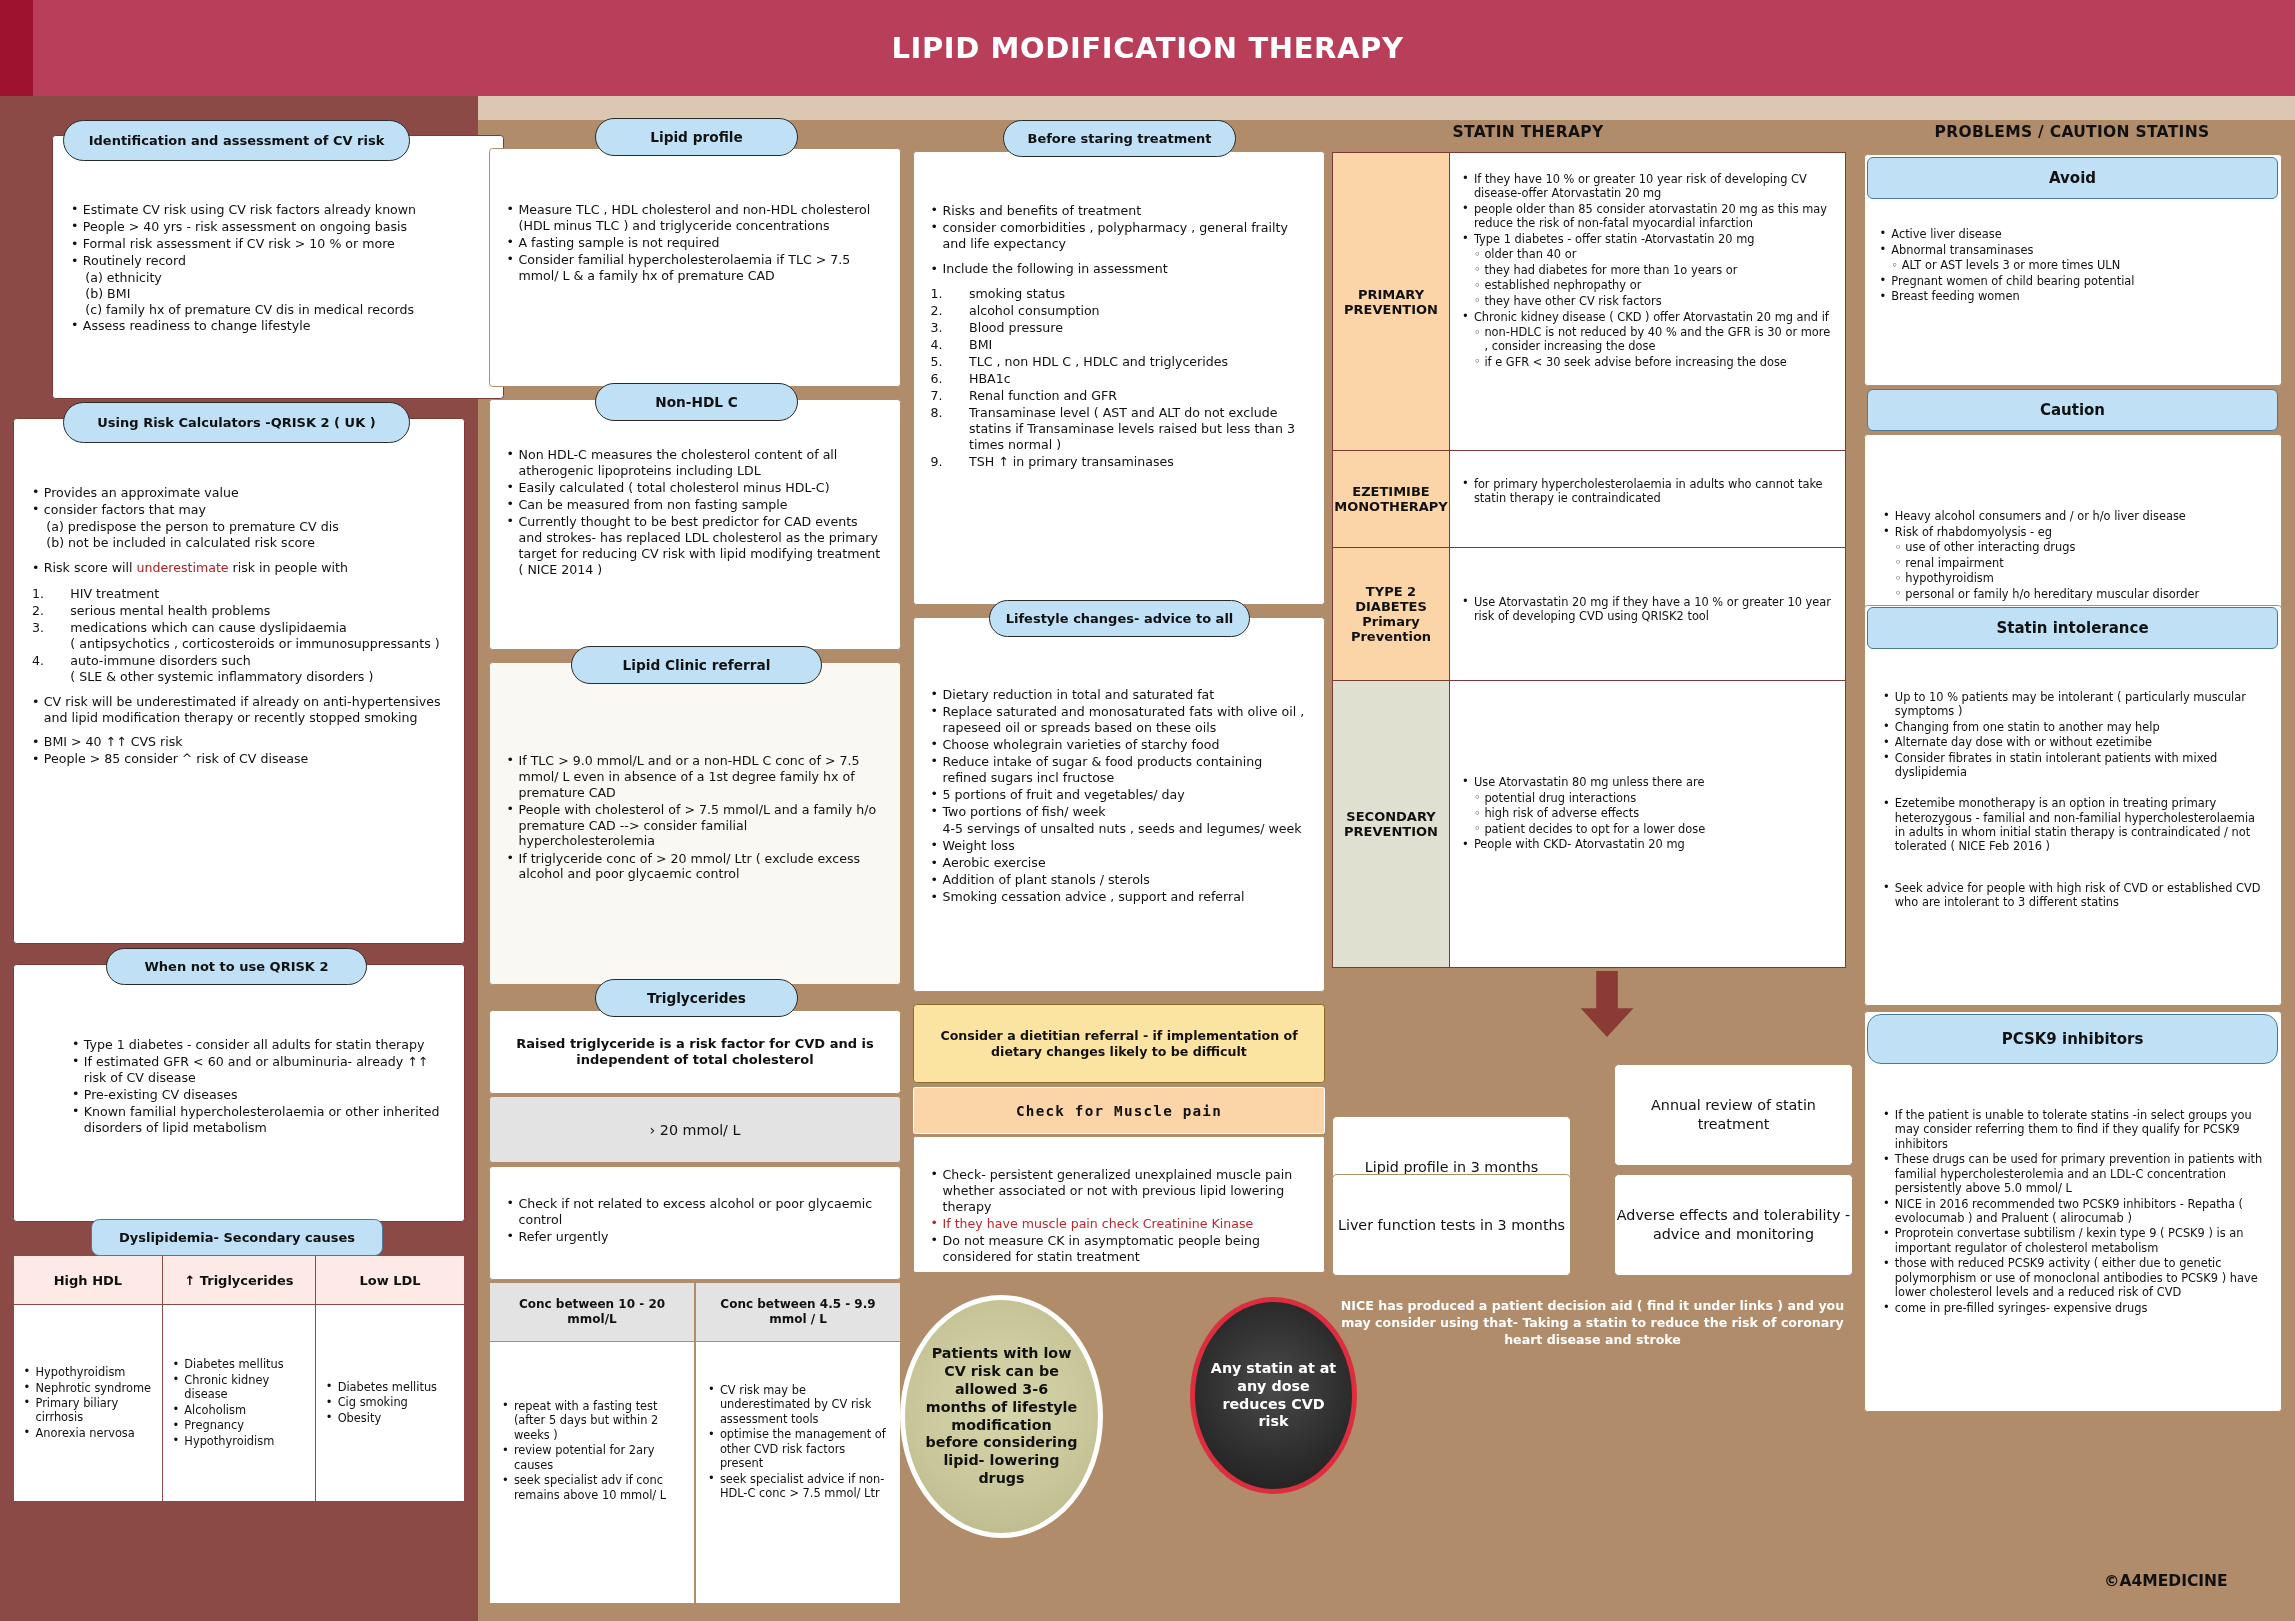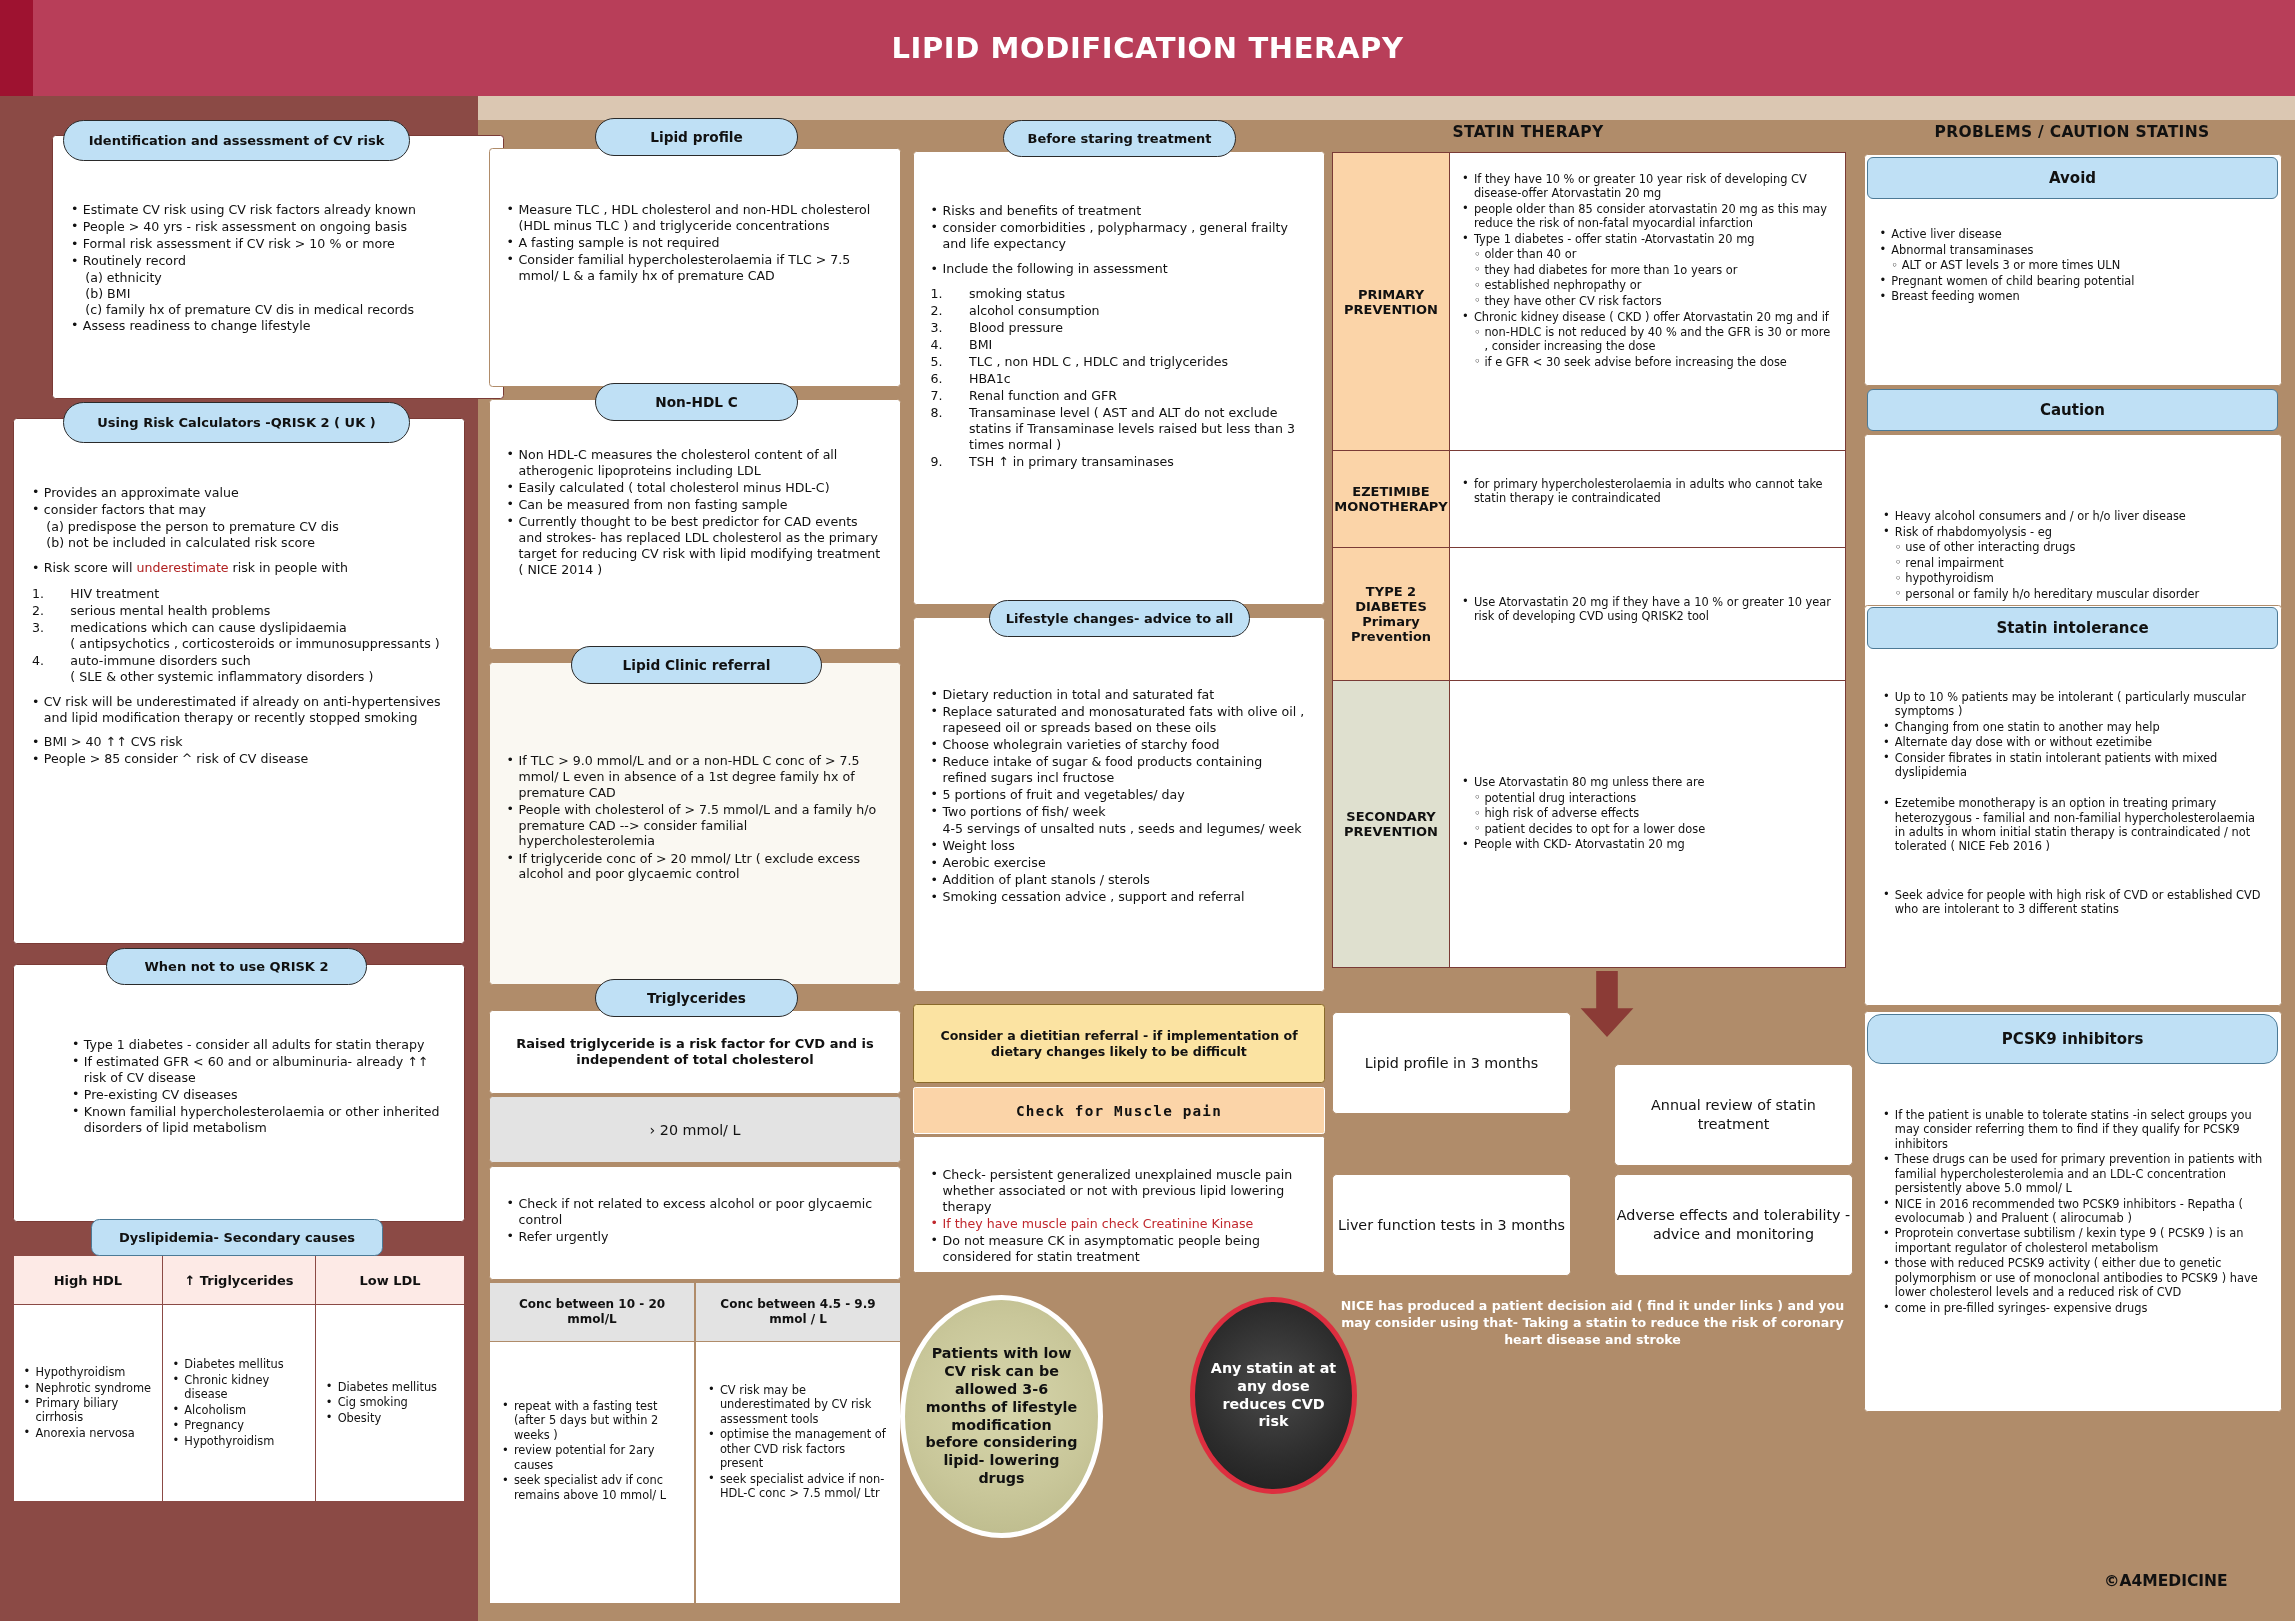--- a/index.html
+++ b/index.html
@@ -386,21 +386,21 @@
         <li class="sub">patient decides to opt for a lower dose</li>
         <li>People with CKD- Atorvastatin 20 mg</li>
       </ul>
     </div>
   </div>
 
   <svg class="arrow-d" style="left:1571px;top:971px;" width="72" height="66" viewBox="0 0 120 110">
     <polygon points="42,0 78,0 78,62 104,62 60,110 16,62 42,62" fill="#8b3b36"></polygon>
   </svg>
 
-  <div class="flat" style="left:1332px;top:1012px;width:239px;height:102px;">Lipid profile in 3 months</div>
+  <div class="flat" style="left:1332px;top:1116px;width:239px;height:102px;">Lipid profile in 3 months</div>
   <div class="flat" style="left:1614px;top:1064px;width:239px;height:102px;">Annual review of statin treatment</div>
   <div class="flat" style="left:1332px;top:1174px;width:239px;height:102px;">Liver function tests in 3 months</div>
   <div class="flat" style="left:1614px;top:1174px;width:239px;height:102px;">Adverse effects and tolerability -advice and monitoring</div>
 
   <div class="note" style="left:1332px;top:1297px;width:521px;">NICE has produced a patient decision aid ( find it under links ) and you may consider using that- Taking a statin to reduce the risk of coronary heart disease and stroke</div>
 
   <div class="sec-title" style="left:1859px;top:123px;width:426px;">PROBLEMS / CAUTION STATINS</div>
 
   <div class="card tan" style="left:1864px;top:154px;width:418px;height:232px;">
     <div class="txt15" style="padding:72px 13px 0 10.8px;">
@@ -433,21 +433,21 @@
     <div class="txt15" style="padding:84px 13px 0 14.3px;">
       <ul class="b">
         <li>Up to 10 % patients may be intolerant ( particularly muscular symptoms )</li>
         <li>Changing from one statin to another may help</li>
         <li>Alternate day dose with or without ezetimibe</li>
         <li>Consider fibrates in statin intolerant patients with mixed dyslipidemia</li>
       </ul>
       <ul class="b" style="margin-top:16.7px;">
         <li>Ezetemibe monotherapy is an option in treating primary heterozygous - familial and non-familial hypercholesterolaemia in adults in whom initial statin therapy is contraindicated / not tolerated ( NICE Feb 2016 )</li>
       </ul>
-      <ul class="b" style="margin-top:34px;">
+      <ul class="b" style="margin-top:27px;">
         <li>Seek advice for people with high risk of CVD or established CVD who are intolerant to 3 different statins</li>
       </ul>
     </div>
   </div>
   <div class="pill sq" style="left:1867px;top:607px;width:411px;height:42px;font-size:15px;border-radius:6px;">Statin intolerance</div>
 
   <div class="card tan" style="left:1864px;top:1011px;width:418px;height:401px;">
     <div class="txt15" style="padding:96px 13px 0 14.3px;">
       <ul class="b">
         <li>If the patient is unable to tolerate statins -in select groups you may consider referring them to find if they qualify for  PCSK9 inhibitors</li>

